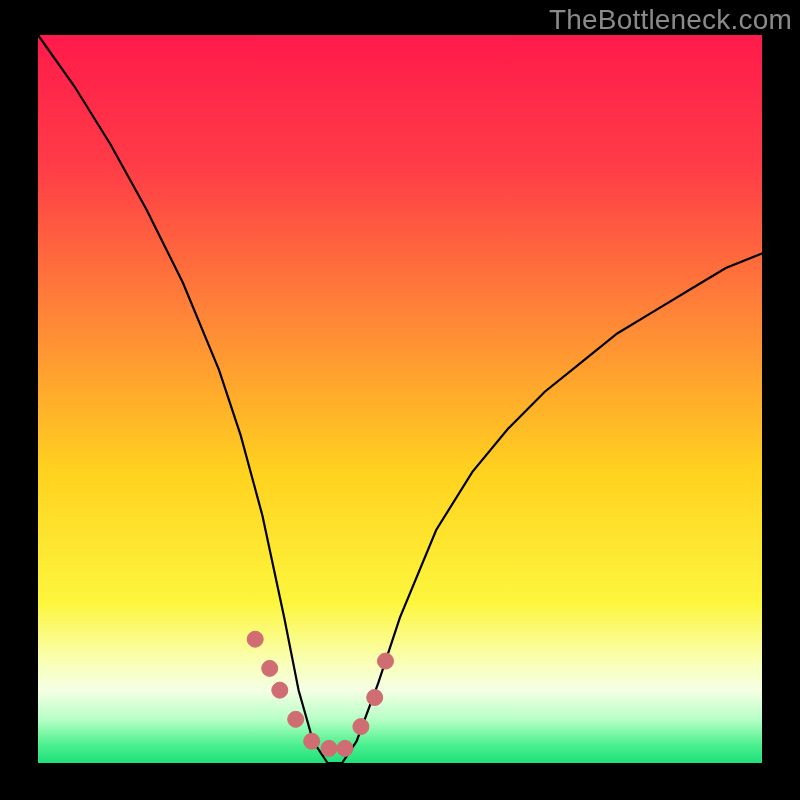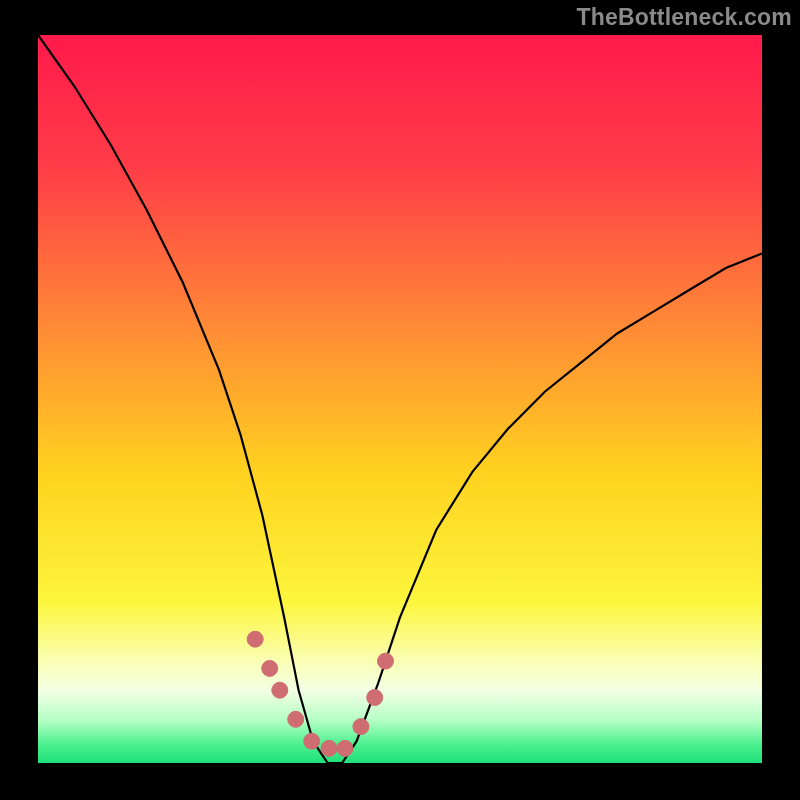--- a/index.html
+++ b/index.html
@@ -30,23 +30,23 @@
     left: 0;
     top: 0;
     width: 100%;
     height: 100%;
   }
   .watermark {
     position: absolute;
     top: 4px;
     right: 8px;
     font-family: Arial, Helvetica, sans-serif;
-    font-size: 23px;
+    font-size: 28px;
     color: #8a8a8a;
-    font-weight: bold;
+    font-weight: normal;
     letter-spacing: 0.2px;
   }
   svg.curves {
     position: absolute;
     left: 0;
     top: 0;
     width: 100%;
     height: 100%;
     overflow: visible;
   }

